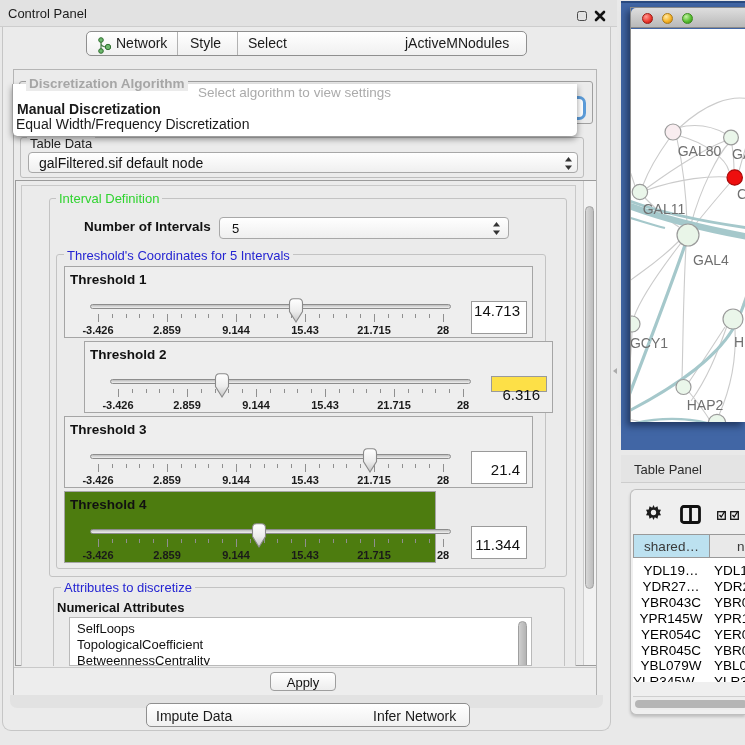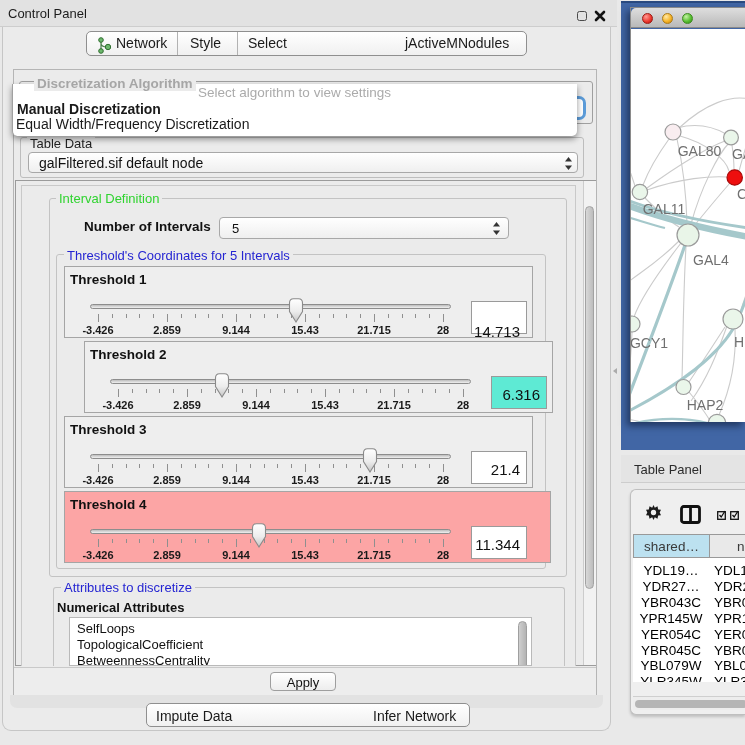--- a/index.html
+++ b/index.html
@@ -115,21 +115,21 @@
         <defs>
           <linearGradient id="thg1" x1="0" y1="0" x2="0" y2="1">
             <stop offset="0" stop-color="#ffffff"></stop>
             <stop offset="0.55" stop-color="#ececec"></stop>
             <stop offset="1" stop-color="#c6c6c6"></stop>
           </linearGradient>
         </defs>
         <path d="M2.5 6 Q2.5 1.8 6.5 1.8 H11.5 Q15.5 1.8 15.5 6 V14.5 L9 25 L2.5 14.5 Z" fill="url(#thg1)" stroke="#8a8a8a" stroke-width="1.1"></path>
       </svg>
   <div class="abs" style="left:406px;top:34px;width:56px;height:33px;background:#ffffff;border:1px solid #9a9a9a;">
-        <div style="position:absolute;right:6px;top:21px;font-size:15px;color:#111;margin-left:32px;">14.713</div>
+        <div style="position:absolute;right:6px;top:0;font-size:15px;color:#111;margin-left:32px;">14.713</div>
       </div>
 </div>
 <div class="abs" style="left:64px;top:341px;width:469px;height:72px;background:#eeeeee;border:1px solid #a5a5a5;margin-left:20px;">
   <div class="abs" style="left:5px;top:5px;font-size:13.5px;font-weight:bold;color:#111;">Threshold 2</div>
   <div class="abs" style="left:25px;top:37px;width:361px;height:5px;background:linear-gradient(#bdbdbd,#f0f0f0);border:1px solid #8d8d8d;border-radius:3px;"></div>
   <div class="abs" style="left:33.0px;top:47px;width:1px;height:8px;background:#8f8f8f;"></div>
       <div class="abs" style="left:46.8px;top:47px;width:1px;height:4px;background:#8f8f8f;"></div>
       <div class="abs" style="left:60.6px;top:47px;width:1px;height:4px;background:#8f8f8f;"></div>
       <div class="abs" style="left:74.4px;top:47px;width:1px;height:4px;background:#8f8f8f;"></div>
       <div class="abs" style="left:88.2px;top:47px;width:1px;height:4px;background:#8f8f8f;"></div>
@@ -163,21 +163,21 @@
   <svg class="abs" style="left:128px;top:30px;" width="18" height="27" viewBox="0 0 18 27">
         <defs>
           <linearGradient id="thg2" x1="0" y1="0" x2="0" y2="1">
             <stop offset="0" stop-color="#ffffff"></stop>
             <stop offset="0.55" stop-color="#ececec"></stop>
             <stop offset="1" stop-color="#c6c6c6"></stop>
           </linearGradient>
         </defs>
         <path d="M2.5 6 Q2.5 1.8 6.5 1.8 H11.5 Q15.5 1.8 15.5 6 V14.5 L9 25 L2.5 14.5 Z" fill="url(#thg2)" stroke="#8a8a8a" stroke-width="1.1"></path>
       </svg>
-  <div class="abs" style="left:406px;top:34px;width:56px;height:33px;background:#5eead4;border:1px solid #9a9a9a;">
+  <div class="abs" style="left:406px;top:34px;width:56px;height:16px;background:#fde047;border:1px solid #9a9a9a;">
         <div style="position:absolute;right:6px;top:9px;font-size:15px;color:#111;">6.316</div>
       </div>
 </div>
 <div class="abs" style="left:64px;top:416px;width:469px;height:72px;background:#eeeeee;border:1px solid #a5a5a5;">
   <div class="abs" style="left:5px;top:5px;font-size:13.5px;font-weight:bold;color:#111;">Threshold 3</div>
   <div class="abs" style="left:25px;top:37px;width:361px;height:5px;background:linear-gradient(#bdbdbd,#f0f0f0);border:1px solid #8d8d8d;border-radius:3px;"></div>
   <div class="abs" style="left:33.0px;top:47px;width:1px;height:8px;background:#8f8f8f;"></div>
       <div class="abs" style="left:46.8px;top:47px;width:1px;height:4px;background:#8f8f8f;"></div>
       <div class="abs" style="left:60.6px;top:47px;width:1px;height:4px;background:#8f8f8f;"></div>
       <div class="abs" style="left:74.4px;top:47px;width:1px;height:4px;background:#8f8f8f;"></div>
@@ -216,21 +216,21 @@
             <stop offset="0.55" stop-color="#ececec"></stop>
             <stop offset="1" stop-color="#c6c6c6"></stop>
           </linearGradient>
         </defs>
         <path d="M2.5 6 Q2.5 1.8 6.5 1.8 H11.5 Q15.5 1.8 15.5 6 V14.5 L9 25 L2.5 14.5 Z" fill="url(#thg3)" stroke="#8a8a8a" stroke-width="1.1"></path>
       </svg>
   <div class="abs" style="left:406px;top:34px;width:56px;height:33px;background:#ffffff;border:1px solid #9a9a9a;">
         <div style="position:absolute;right:6px;top:9px;font-size:15px;color:#111;">21.4</div>
       </div>
 </div>
-<div class="abs" style="left:64px;top:491px;width:487px;height:72px;background:#fca5a5;border:1px solid #a5a5a5;">
+<div class="abs" style="left:64px;top:491px;width:372px;height:72px;background:#4d7c0f;border:1px solid #a5a5a5;">
   <div class="abs" style="left:5px;top:5px;font-size:13.5px;font-weight:bold;color:#111;">Threshold 4</div>
   <div class="abs" style="left:25px;top:37px;width:361px;height:5px;background:linear-gradient(#bdbdbd,#f0f0f0);border:1px solid #8d8d8d;border-radius:3px;"></div>
   <div class="abs" style="left:33.0px;top:47px;width:1px;height:8px;background:#8f8f8f;"></div>
       <div class="abs" style="left:46.8px;top:47px;width:1px;height:4px;background:#8f8f8f;"></div>
       <div class="abs" style="left:60.6px;top:47px;width:1px;height:4px;background:#8f8f8f;"></div>
       <div class="abs" style="left:74.4px;top:47px;width:1px;height:4px;background:#8f8f8f;"></div>
       <div class="abs" style="left:88.2px;top:47px;width:1px;height:4px;background:#8f8f8f;"></div>
       <div class="abs" style="left:102.0px;top:47px;width:1px;height:8px;background:#8f8f8f;"></div>
       <div class="abs" style="left:115.8px;top:47px;width:1px;height:4px;background:#8f8f8f;"></div>
       <div class="abs" style="left:129.6px;top:47px;width:1px;height:4px;background:#8f8f8f;"></div>
@@ -289,21 +289,21 @@
 <div class="abs" style="left:270px;top:672px;width:66px;height:19px;background:linear-gradient(#ffffff,#ededed);border:1px solid #9e9e9e;border-radius:4px;text-align:center;">
   <span class="t13" style="line-height:17px;">Apply</span>
 </div>
 
 <div class="abs" id="bottabs" style="left:146px;top:703px;width:324px;height:24px;background:linear-gradient(#ffffff,#f0f0f0);border:1px solid #8f8f8f;border-radius:5px;">
   <div class="abs" style="left:9px;top:4px;font-size:14px;color:#1a1a1a;">Impute Data</div>
   <div class="abs" style="left:226px;top:4px;font-size:14px;color:#1a1a1a;">Infer Network</div>
 </div>
 
 <div class="abs" id="popup" style="left:12px;top:84px;width:565px;height:52px;background:#ffffff;border-left:1px solid #a0a0a0;border-radius:0 0 5px 5px;box-shadow:0 3px 6px rgba(0,0,0,0.42);"></div>
-<div class="abs" style="left:12px;top:76px;width:565px;height:18px;overflow:hidden;">
+<div class="abs" style="left:4px;top:76px;width:565px;height:18px;overflow:hidden;">
   <div style="position:absolute;left:22px;top:0;font-size:13.5px;font-weight:bold;color:#a6a6a6;background:#ebebeb;padding:0 3px;">Discretization Algorithm</div>
 </div>
 <div class="abs" style="left:12px;top:85px;width:565px;text-align:center;font-size:13.5px;color:#ababab;">Select algorithm to view settings</div>
 <div class="abs" style="left:17px;top:101px;font-size:14px;font-weight:bold;color:#1a1a1a;">Manual Discretization</div>
 <div class="abs" style="left:16px;top:116px;font-size:14px;color:#1a1a1a;">Equal Width/Frequency Discretization</div>
 
 <div class="abs" style="left:613px;top:368px;width:0;height:0;border-top:3px solid transparent;border-bottom:3px solid transparent;border-right:4px solid #ababab;"></div>
 
 <div class="abs" id="desktop" style="left:621px;top:1px;width:124px;height:449px;background:#4166a5;border-top:2px solid #2a4a80;"></div>
 <div class="abs" id="macwin" style="left:630px;top:7px;width:115px;height:415px;border:1px solid #8a8a8a;border-right:none;box-shadow:-3px 4px 7px rgba(8,18,42,0.55);">
@@ -395,21 +395,21 @@
       <div style="position:absolute;left:0;top:60.8px;width:76px;text-align:center;font-size:13.5px;color:#000;">YBR043C</div>
       <div style="position:absolute;left:81px;top:60.8px;font-size:13.5px;color:#000;white-space:nowrap;">YBR04</div>
       <div style="position:absolute;left:0;top:76.7px;width:76px;text-align:center;font-size:13.5px;color:#000;">YPR145W</div>
       <div style="position:absolute;left:81px;top:76.7px;font-size:13.5px;color:#000;white-space:nowrap;">YPR14</div>
       <div style="position:absolute;left:0;top:92.6px;width:76px;text-align:center;font-size:13.5px;color:#000;">YER054C</div>
       <div style="position:absolute;left:81px;top:92.6px;font-size:13.5px;color:#000;white-space:nowrap;">YER05</div>
       <div style="position:absolute;left:0;top:108.5px;width:76px;text-align:center;font-size:13.5px;color:#000;">YBR045C</div>
       <div style="position:absolute;left:81px;top:108.5px;font-size:13.5px;color:#000;white-space:nowrap;">YBR04</div>
       <div style="position:absolute;left:0;top:124.4px;width:76px;text-align:center;font-size:13.5px;color:#000;">YBL079W</div>
       <div style="position:absolute;left:81px;top:124.4px;font-size:13.5px;color:#000;white-space:nowrap;">YBL07</div>
-      <div style="position:absolute;left:0;top:140.3px;width:76px;text-align:center;font-size:13.5px;color:#000;">YLR345W</div>
+      <div style="position:absolute;left:0;top:140.3px;width:76px;text-align:left;font-size:13.5px;color:#000;">YLR345W</div>
       <div style="position:absolute;left:81px;top:140.3px;font-size:13.5px;color:#000;white-space:nowrap;">YLR34</div>
       <div style="position:absolute;left:0;top:156.2px;width:76px;text-align:center;font-size:13.5px;color:#000;">YIL052C</div>
       <div style="position:absolute;left:81px;top:156.2px;font-size:13.5px;color:#000;white-space:nowrap;">YIL05</div>
     </div>
   <div class="abs" style="left:2px;top:206px;width:113px;height:14px;background:#ededed;border-top:1px solid #cfcfcf;">
     <div class="abs" style="left:2px;top:3px;width:112px;height:8px;background:#b5b5b5;border-radius:4px;"></div>
   </div>
 </div>
 
 </body></html>

